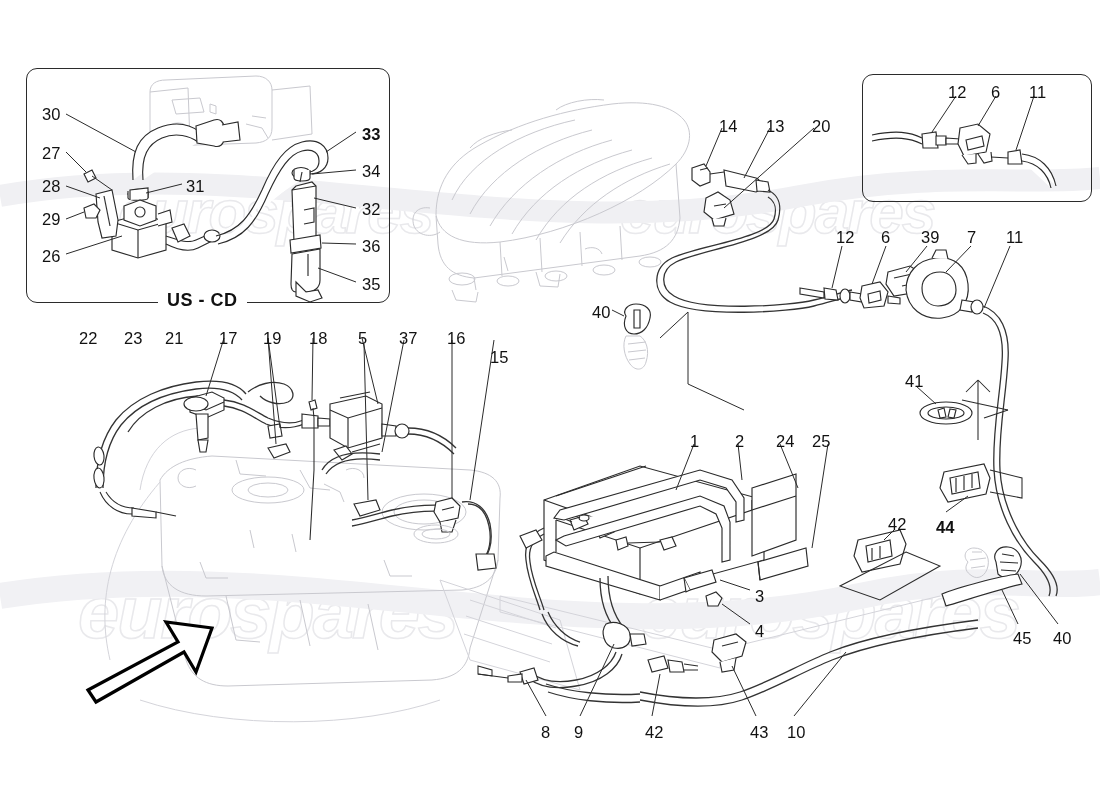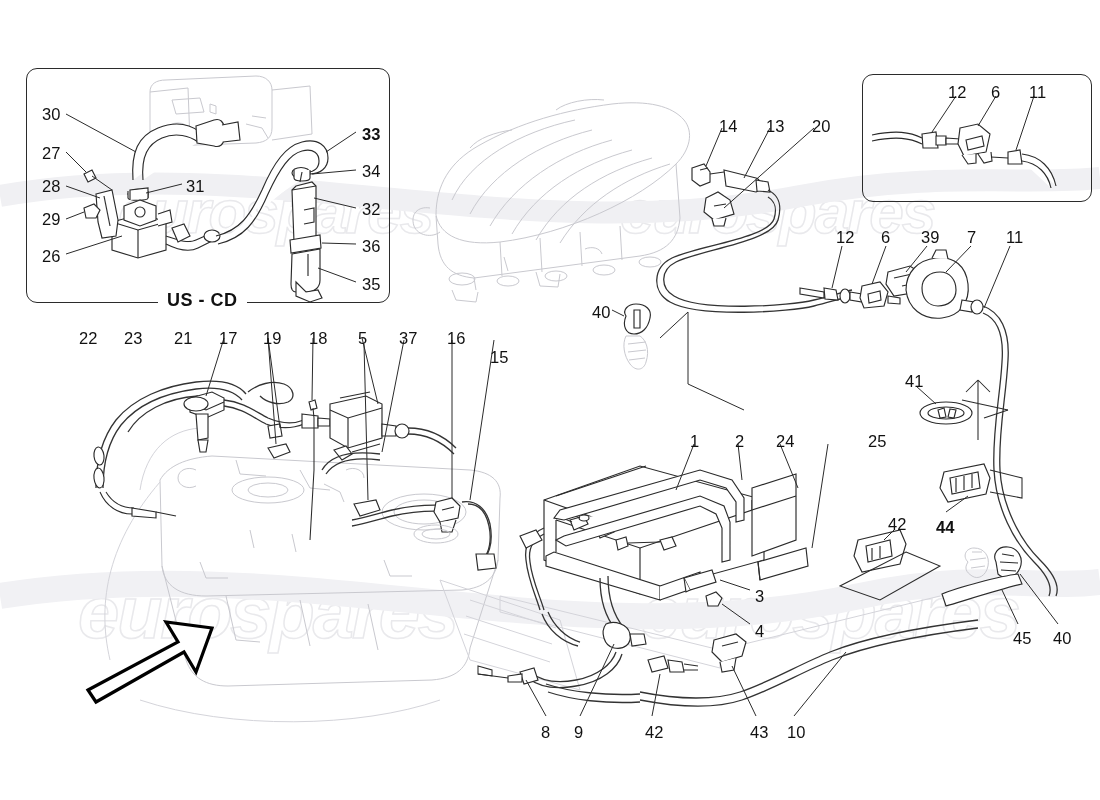--- a/index.html
+++ b/index.html
@@ -505,32 +505,32 @@
       <div class="lbl" style="left: 812px; top: 118px;">20</div>
       <div class="lbl" style="left: 836px; top: 229px;">12</div>
       <div class="lbl" style="left: 881px; top: 229px;">6</div>
       <div class="lbl" style="left: 921px; top: 229px;">39</div>
       <div class="lbl" style="left: 967px; top: 229px;">7</div>
       <div class="lbl" style="left: 1006px; top: 229px;">11</div>
       <div class="lbl" style="left: 592px; top: 304px;">40</div>
       <div class="lbl" style="left: 905px; top: 373px;">41</div>
       <div class="lbl" style="left: 79px; top: 330px;">22</div>
       <div class="lbl" style="left: 124px; top: 330px;">23</div>
-      <div class="lbl" style="left: 174px; top: 330px;">21</div>
+      <div class="lbl" style="left: 165px; top: 330px;">21</div>
       <div class="lbl" style="left: 219px; top: 330px;">17</div>
       <div class="lbl" style="left: 263px; top: 330px;">19</div>
       <div class="lbl" style="left: 309px; top: 330px;">18</div>
       <div class="lbl" style="left: 358px; top: 330px;">5</div>
       <div class="lbl" style="left: 399px; top: 330px;">37</div>
       <div class="lbl" style="left: 447px; top: 330px;">16</div>
       <div class="lbl" style="left: 490px; top: 349px;">15</div>
       <div class="lbl" style="left: 690px; top: 433px;">1</div>
       <div class="lbl" style="left: 735px; top: 433px;">2</div>
       <div class="lbl" style="left: 776px; top: 433px;">24</div>
-      <div class="lbl" style="left: 868px; top: 433px; text-align: center;">25</div>
+      <div class="lbl" style="left: 812px; top: 433px; text-align: center;">25</div>
       <div class="lbl" style="left: 936px; top: 519px; font-weight: bold;">44</div>
       <div class="lbl" style="left: 888px; top: 516px;">42</div>
       <div class="lbl" style="left: 755px; top: 588px;">3</div>
       <div class="lbl" style="left: 755px; top: 623px;">4</div>
       <div class="lbl" style="left: 1013px; top: 630px;">45</div>
       <div class="lbl" style="left: 1053px; top: 630px;">40</div>
       <div class="lbl" style="left: 541px; top: 724px;">8</div>
       <div class="lbl" style="left: 574px; top: 724px;">9</div>
       <div class="lbl" style="left: 645px; top: 724px;">42</div>
       <div class="lbl" style="left: 750px; top: 724px;">43</div>

